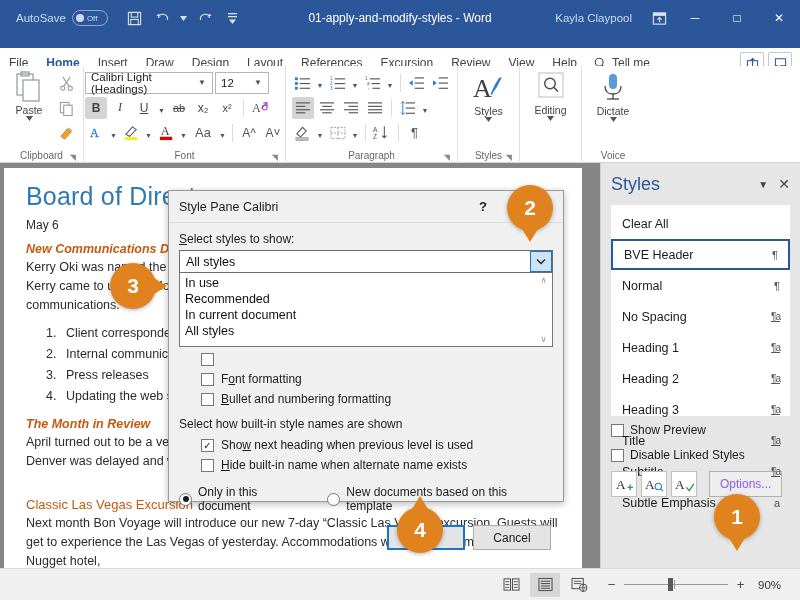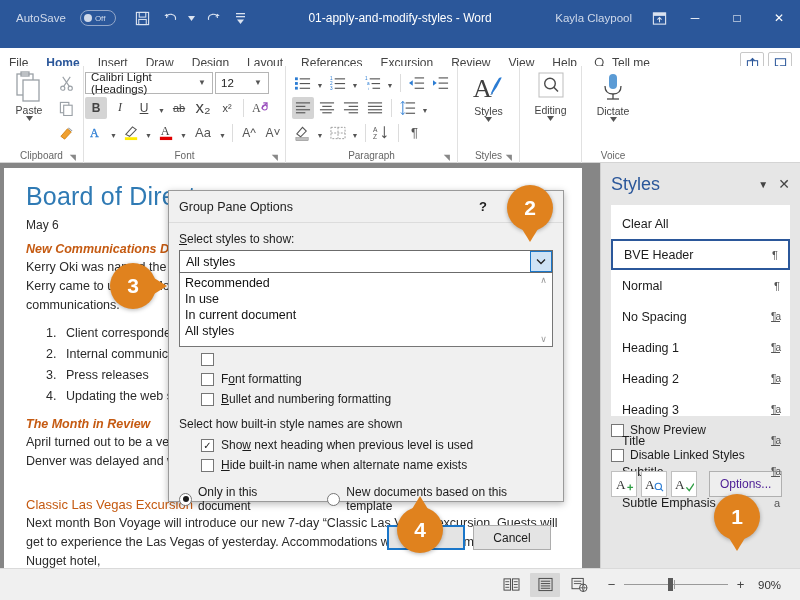--- a/index.html
+++ b/index.html
@@ -17,21 +17,21 @@
   }
 
   
   .titlebar {
     position: absolute; left: 0; top: 0; width: 800px; height: 36px;
     background: #2b579a;
     display: flex; align-items: center;
     color: #ffffff;
   }
   .tb-autosave {
-    display: flex; align-items: center; gap: 14px;
+    display: flex; align-items: center; gap: 6px;
     margin-left: 16px; font-size: 11.5px; color: #cfd9ea;
   }
   .toggle-pill {
     width: 36px; height: 16px; border-radius: 9px;
     border: 1px solid #93a7c9;
     display: flex; align-items: center; gap: 3px;
     padding: 0 3px; color: #cfd9ea; font-size: 8px;
   }
   .toggle-knob { width: 8px; height: 8px; border-radius: 50%; background: #cfd9ea; }
   .tb-icons { display: flex; align-items: center; gap: 2px; margin-left: 14px; }
@@ -202,21 +202,21 @@
   }
   .sp-buttons { display: flex; align-items: center; gap: 4px; margin-top: 5px; }
   .sp-sqbtn {
     width: 26px; height: 26px; border: 1px solid #c0c0c0; background: #fff;
     display: flex; align-items: center; justify-content: center;
     font-size: 13px; color: #333; position: relative;
   }
   .sp-optbtn {
     height: 26px; padding: 0 10px; margin-left: 8px;
     border: 1px solid #b0b0b0; background: #eeeeee;
-    font-size: 12px; color: #4c1d95;
+    font-size: 12px; color: #8b5cf6;
     display: flex; align-items: center;
   }
 
   
   .statusbar {
     position: absolute; left: 0; bottom: 0; width: 800px; height: 32px;
     background: #f0f0f0; border-top: 1px solid #dadada;
     display: flex; align-items: center;
   }
   .sb-right { margin-left: auto; display: flex; align-items: center; padding-right: 12px; gap: 4px; }
@@ -479,21 +479,21 @@
               <span>12</span>
               <span class="caret">▼</span>
             </div>
           </div>
           <div class="frow">
             <span class="fbtn on" style="font-weight:bold">B</span>
             <span class="fbtn" style="font-style:italic;font-family:'Liberation Serif',serif">I</span>
             <span class="fbtn" style="text-decoration:underline">U</span>
             <span class="mini-caret">▼</span>
             <span class="fbtn" style="text-decoration:line-through;font-size:11px">ab</span>
-            <span class="fbtn" style="font-size:17px">x₂</span>
+            <span class="fbtn" style="font-size:12px">x₂</span>
             <span class="fbtn" style="font-size:11px">x²</span>
             <span class="sep-v"></span>
             <span class="fbtn">
               <svg width="17" height="15" viewBox="0 0 18 16">
                   <text x="0" y="13" font-size="13" font-family="Liberation Serif, serif" fill="#555">A</text>
                   <path d="M10 9 L16 3 M12 3 L16 3 L16 7" stroke="#9a4fbd" stroke-width="1.2" fill="none"></path>
                   <circle cx="13.5" cy="8" r="2.6" fill="none" stroke="#9a4fbd" stroke-width="1.1"></circle>
                 </svg>
             </span>
           </div>
@@ -878,36 +878,36 @@
           <span class="zoom-thumb"></span>
         </span>
         <span class="zoom-sign">+</span>
       </span>
       <span class="zoom-pct">90%</span>
     </div>
   </div>
 
   <div class="dialog">
     <div class="dlg-title">
-      <span class="dlg-title-text">Group Pane Options</span>
+      <span class="dlg-title-text">Style Pane Calibri</span>
       <span class="dlg-help">?</span>
     </div>
     <div class="dlg-body">
       <div class="dlg-label"><span class="u">S</span>elect styles to show:</div>
       <div class="dlg-combo">
         <span>All styles</span>
         <span class="dlg-combo-btn">
           <svg width="10" height="7" viewBox="0 0 10 7">
               <path d="M1 1.5 L5 5.5 L9 1.5" fill="none" stroke="#222" stroke-width="1.3"></path>
             </svg>
         </span>
       </div>
       <div class="dlg-dropdown">
+        <div class="dd-item">In use</div>
         <div class="dd-item">Recommended</div>
-        <div class="dd-item">In use</div>
         <div class="dd-item">In current document</div>
         <div class="dd-item">All styles</div>
         <div class="dd-scroll">
           <span>∧</span>
           <span>∨</span>
         </div>
       </div>
       <div class="dlg-checks">
         <div class="dlg-check-row">
           <span class="cbox"></span>

